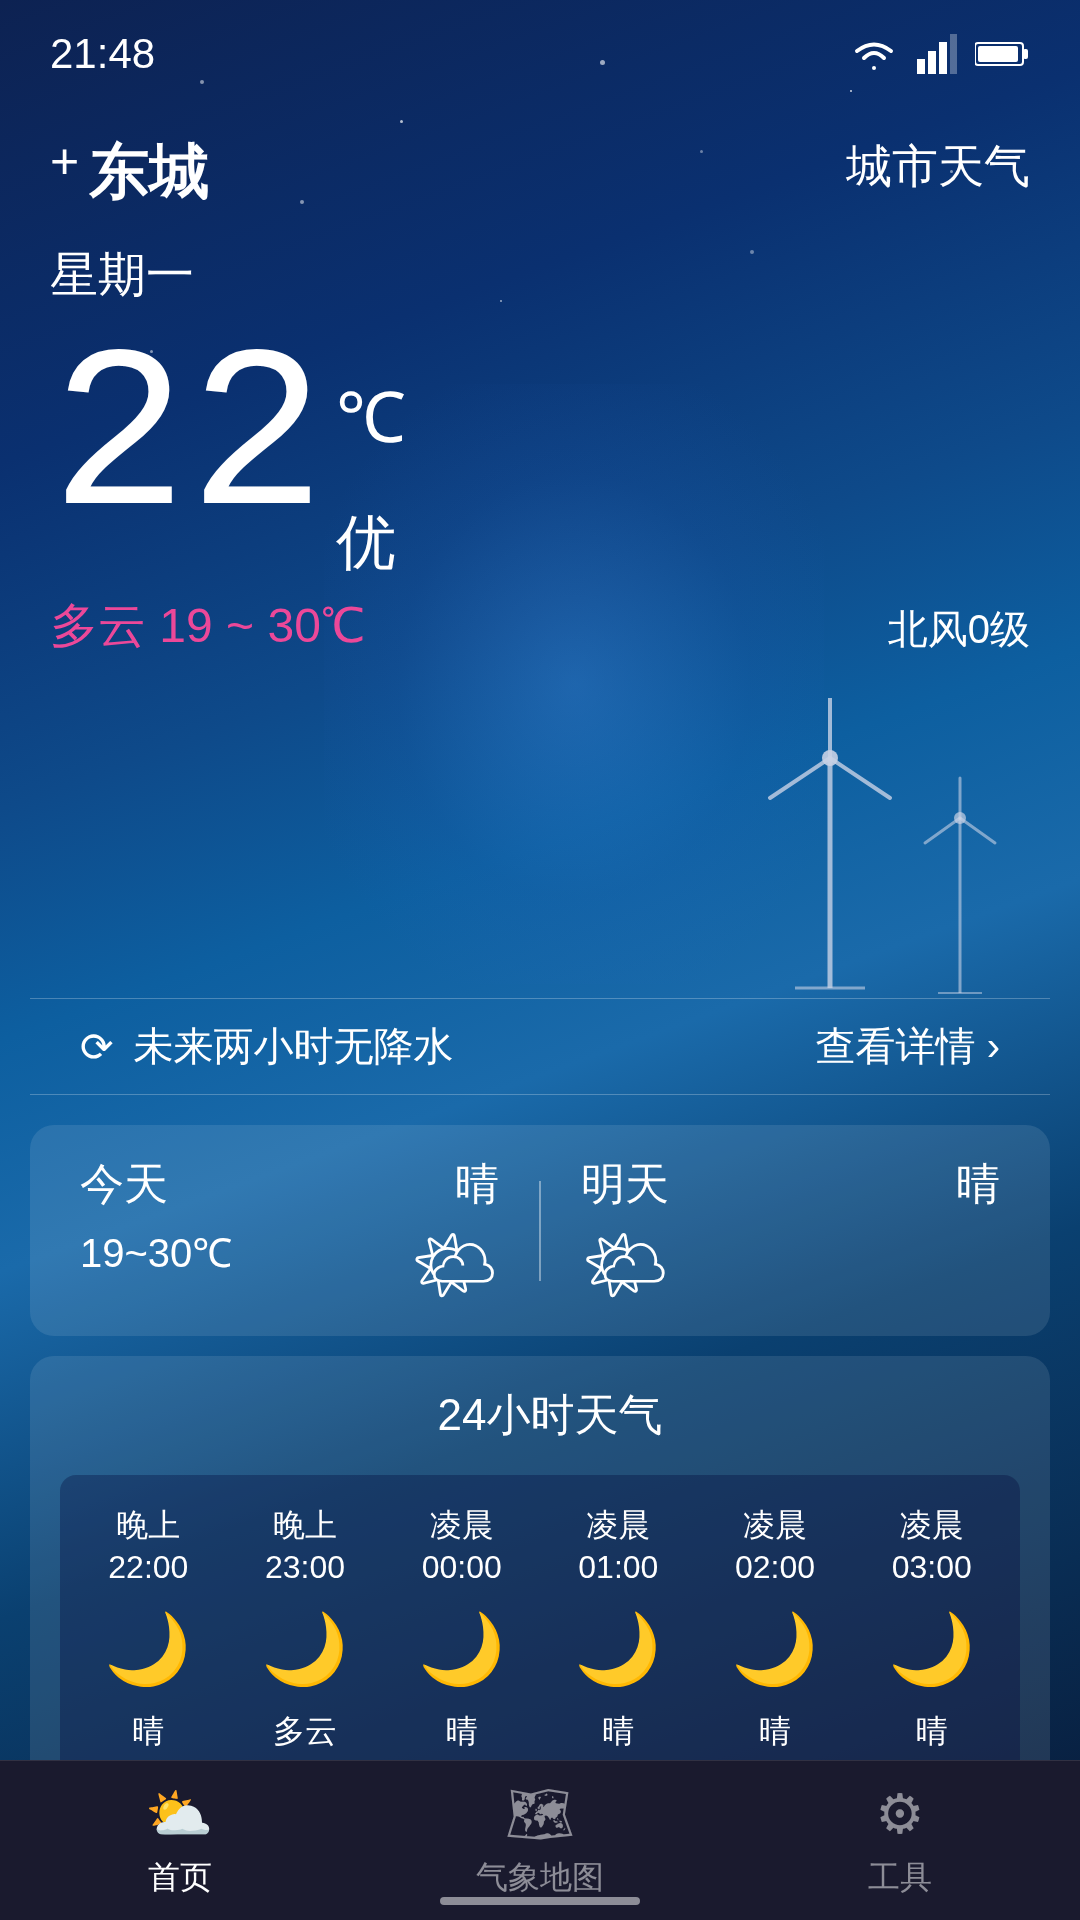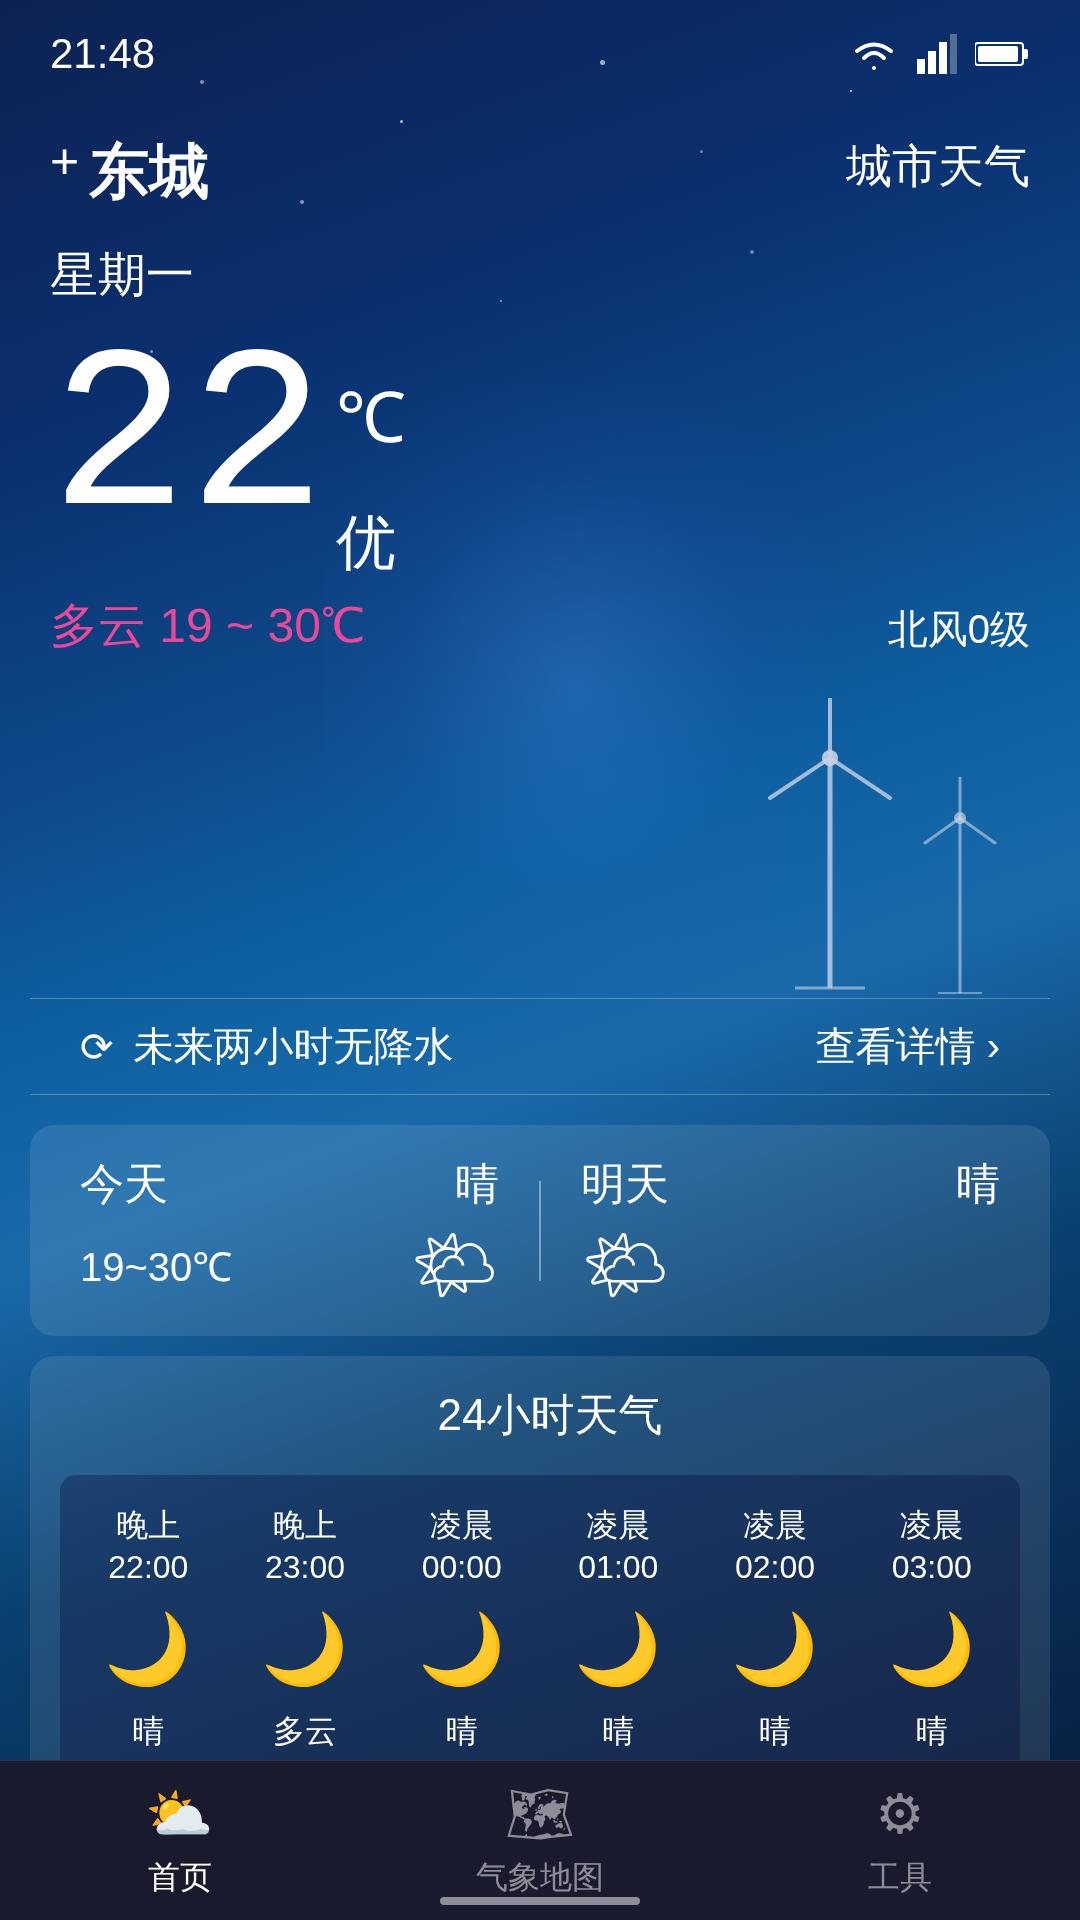--- a/index.html
+++ b/index.html
@@ -230,21 +230,21 @@
     .daily-top {
       display: flex;
       justify-content: space-between;
       align-items: flex-start;
       font-size: 44px;
     }
 
     .daily-bottom {
       display: flex;
       justify-content: space-between;
-      align-items: center;
+      align-items: flex-start;
     }
 
     .daily-temp {
       font-size: 40px;
     }
 
     .weather-emoji {
       font-size: 70px;
     }
 

